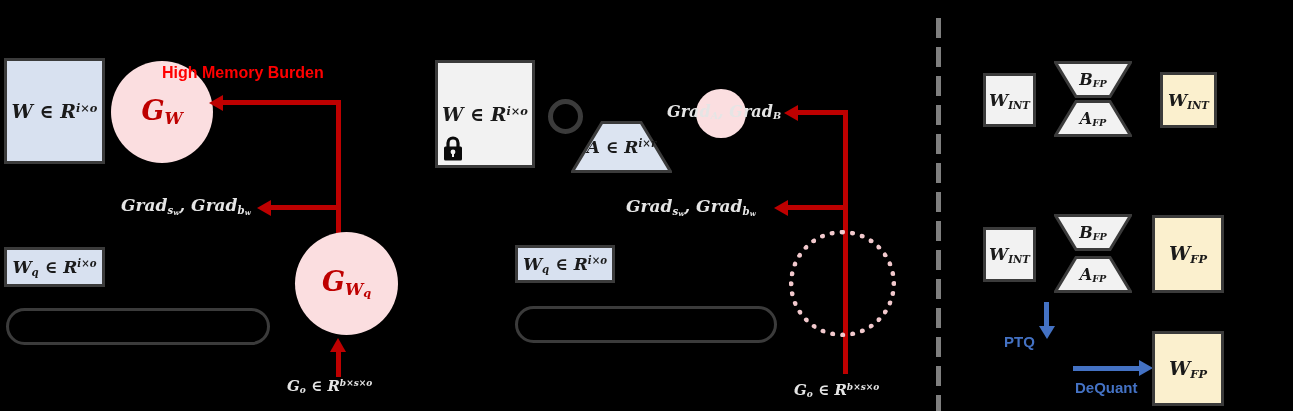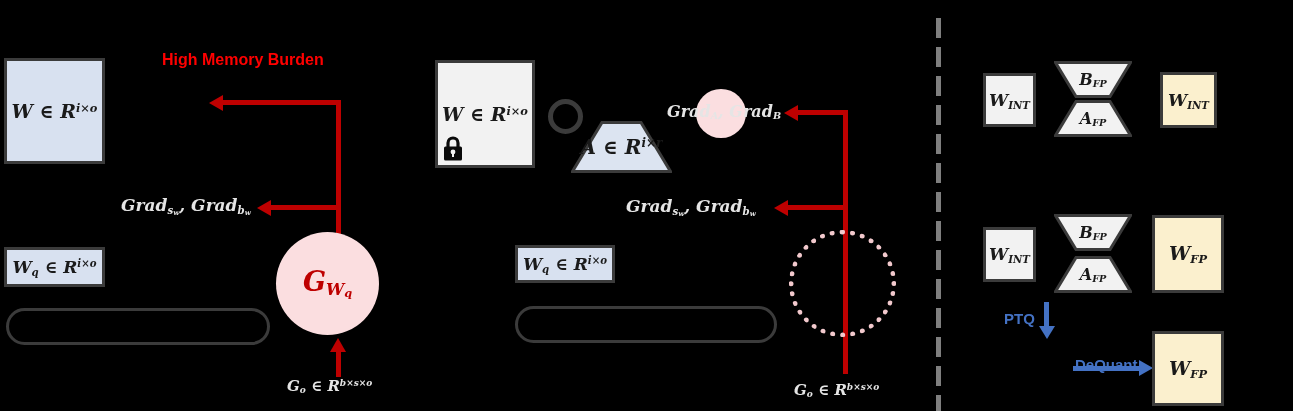--- a/index.html
+++ b/index.html
@@ -10,21 +10,21 @@
        display:flex;align-items:center;justify-content:center;}
   .circle{position:absolute;border-radius:50%;display:flex;align-items:center;justify-content:center;}
   .stadium{position:absolute;border:3px solid #3B3B3B;border-radius:21px;box-sizing:border-box;background:transparent;}
   .trap{position:absolute;}
   .trap .tlabel{position:absolute;inset:0;display:flex;align-items:center;justify-content:center;}
   .lbl{font-style:italic;font-weight:bold;color:#1a1a1a;white-space:nowrap;}
   .red-lbl{font-style:italic;font-weight:bold;color:#e5e5e5;white-space:nowrap;position:absolute;}
   .sans-title{position:absolute;font-family:"Liberation Sans",sans-serif;font-weight:800;
               color:#FF0000;font-size:16px;white-space:nowrap;letter-spacing:0px;}
   .blue-title{position:absolute;font-family:"Liberation Sans",sans-serif;font-weight:800;
-              color:#4472C4;font-size:15px;white-space:nowrap;}
+              color:#4472C4;font-size:15px;white-space:nowrap;margin-top:23px;}
   .sub{font-size:60%;vertical-align:-0.25em;font-style:italic;}
   .sup{font-size:60%;vertical-align:0.55em;font-style:italic;}
   .ssub{font-size:42%;vertical-align:-0.55em;font-style:italic;}
   
   .seg{position:absolute;background:#BE0000;}
   .seg.blue{background:#4472C4;}
   .ah-left{position:absolute;width:0;height:0;border-top:8px solid transparent;
            border-bottom:8px solid transparent;border-right:14px solid #BE0000;}
   .ah-up{position:absolute;width:0;height:0;border-left:8px solid transparent;
          border-right:8px solid transparent;border-bottom:14px solid #BE0000;}
@@ -44,38 +44,41 @@
 </style>
 </head>
 <body>
 
 <div id="stage">
 
   <div class="box fill-blue" style="left:4px;top:58px;width:101px;height:106px;">
     <span class="lbl" style="font-size:19px;"><span>W ∈ R</span><span class="sup">i×o</span></span>
   </div>
 
+  <div class="circle fill-pink" style="left:111px;top:61px;width:102px;height:102px;">
+    <span class="lbl" style="font-size:27px;color:#BE0000;"><span>G</span><span class="sub">W</span></span>
+  </div>
 
-  <div class="sans-title" style="left:162px;top:51px;">High Memory Burden</div>
+  <div class="sans-title" style="left:162px;top:64px;">High Memory Burden</div>
 
   <div class="seg" style="left:221px;top:100px;width:119px;height:4.5px;"></div>
   <div class="ah-left" style="left:209px;top:95px;"></div>
   <div class="seg" style="left:336px;top:100px;width:4.5px;height:135px;"></div>
   <div class="seg" style="left:270px;top:205px;width:70px;height:4.5px;"></div>
   <div class="ah-left" style="left:257px;top:200px;"></div>
 
   <div class="red-lbl" style="left:121px;top:195px;font-size:17px;"><span>Grad</span><span class="sub">s</span><span class="ssub">w</span><span>, Grad</span><span class="sub">b</span><span class="ssub">w</span></div>
 
   <div class="box fill-blue" style="left:4px;top:247px;width:101px;height:40px;">
     <span class="lbl" style="font-size:17px;"><span>W</span><span class="sub">q</span><span> ∈ R</span><span class="sup">i×o</span></span>
   </div>
 
   <div class="stadium" style="left:6px;top:308px;width:264px;height:37px;"></div>
 
-  <div class="circle fill-pink" style="left:276px;top:232px;width:103px;height:103px;text-align:center;">
+  <div class="circle fill-pink" style="left:295px;top:232px;width:103px;height:103px;text-align:center;">
     <span class="lbl" style="font-size:27px;color:#BE0000;"><span>G</span><span class="sub">W</span><span class="ssub">q</span></span>
   </div>
 
   <div class="seg" style="left:336px;top:351px;width:4.5px;height:26px;"></div>
   <div class="ah-up" style="left:330px;top:338px;"></div>
 
   <div class="red-lbl" style="left:287px;top:377px;font-size:15px;"><span>G</span><span class="sub">o</span><span> ∈ R</span><span class="sup">b×s×o</span></div>
 
   <div class="box fill-gray" style="left:435px;top:60px;width:100px;height:108px;">
     <span class="lbl" style="font-size:19px;"><span>W ∈ R</span><span class="sup">i×o</span></span>
@@ -88,21 +91,21 @@
   </div>
 
   <div class="ring" style="left:548px;top:99px;width:35px;height:35px;"></div>
 
 
   <div class="trap" style="left:571px;top:121px;width:101px;height:52px;">
     <svg width="101" height="52" viewBox="0 0 101 52">
       <polygon points="31,1.5 70,1.5 99.5,50.5 1.5,50.5" fill="#DCE4F1" stroke="#3B3B3B" stroke-width="3"></polygon>
     </svg>
     <div class="tlabel">
-        <span class="lbl" style="font-size:20px;"><span>A ∈ R</span><span class="sup">i×r</span></span>
+        <span class="lbl" style="font-size:17px;"><span>A ∈ R</span><span class="sup">i×r</span></span>
       </div>
   </div>
 
 
   <div class="circle fill-pink" style="left:696px;top:89px;width:50px;height:49px;"></div>
   <div class="red-lbl" style="left:667px;top:102px;font-size:16px;"><span>Grad</span><span class="sub">A</span><span>, Grad</span><span class="sub">B</span></div>
 
   <div class="seg" style="left:797px;top:110px;width:50px;height:4.5px;"></div>
   <div class="ah-left" style="left:784px;top:105px;"></div>
   <div class="seg" style="left:843px;top:110px;width:4.5px;height:264px;"></div>

